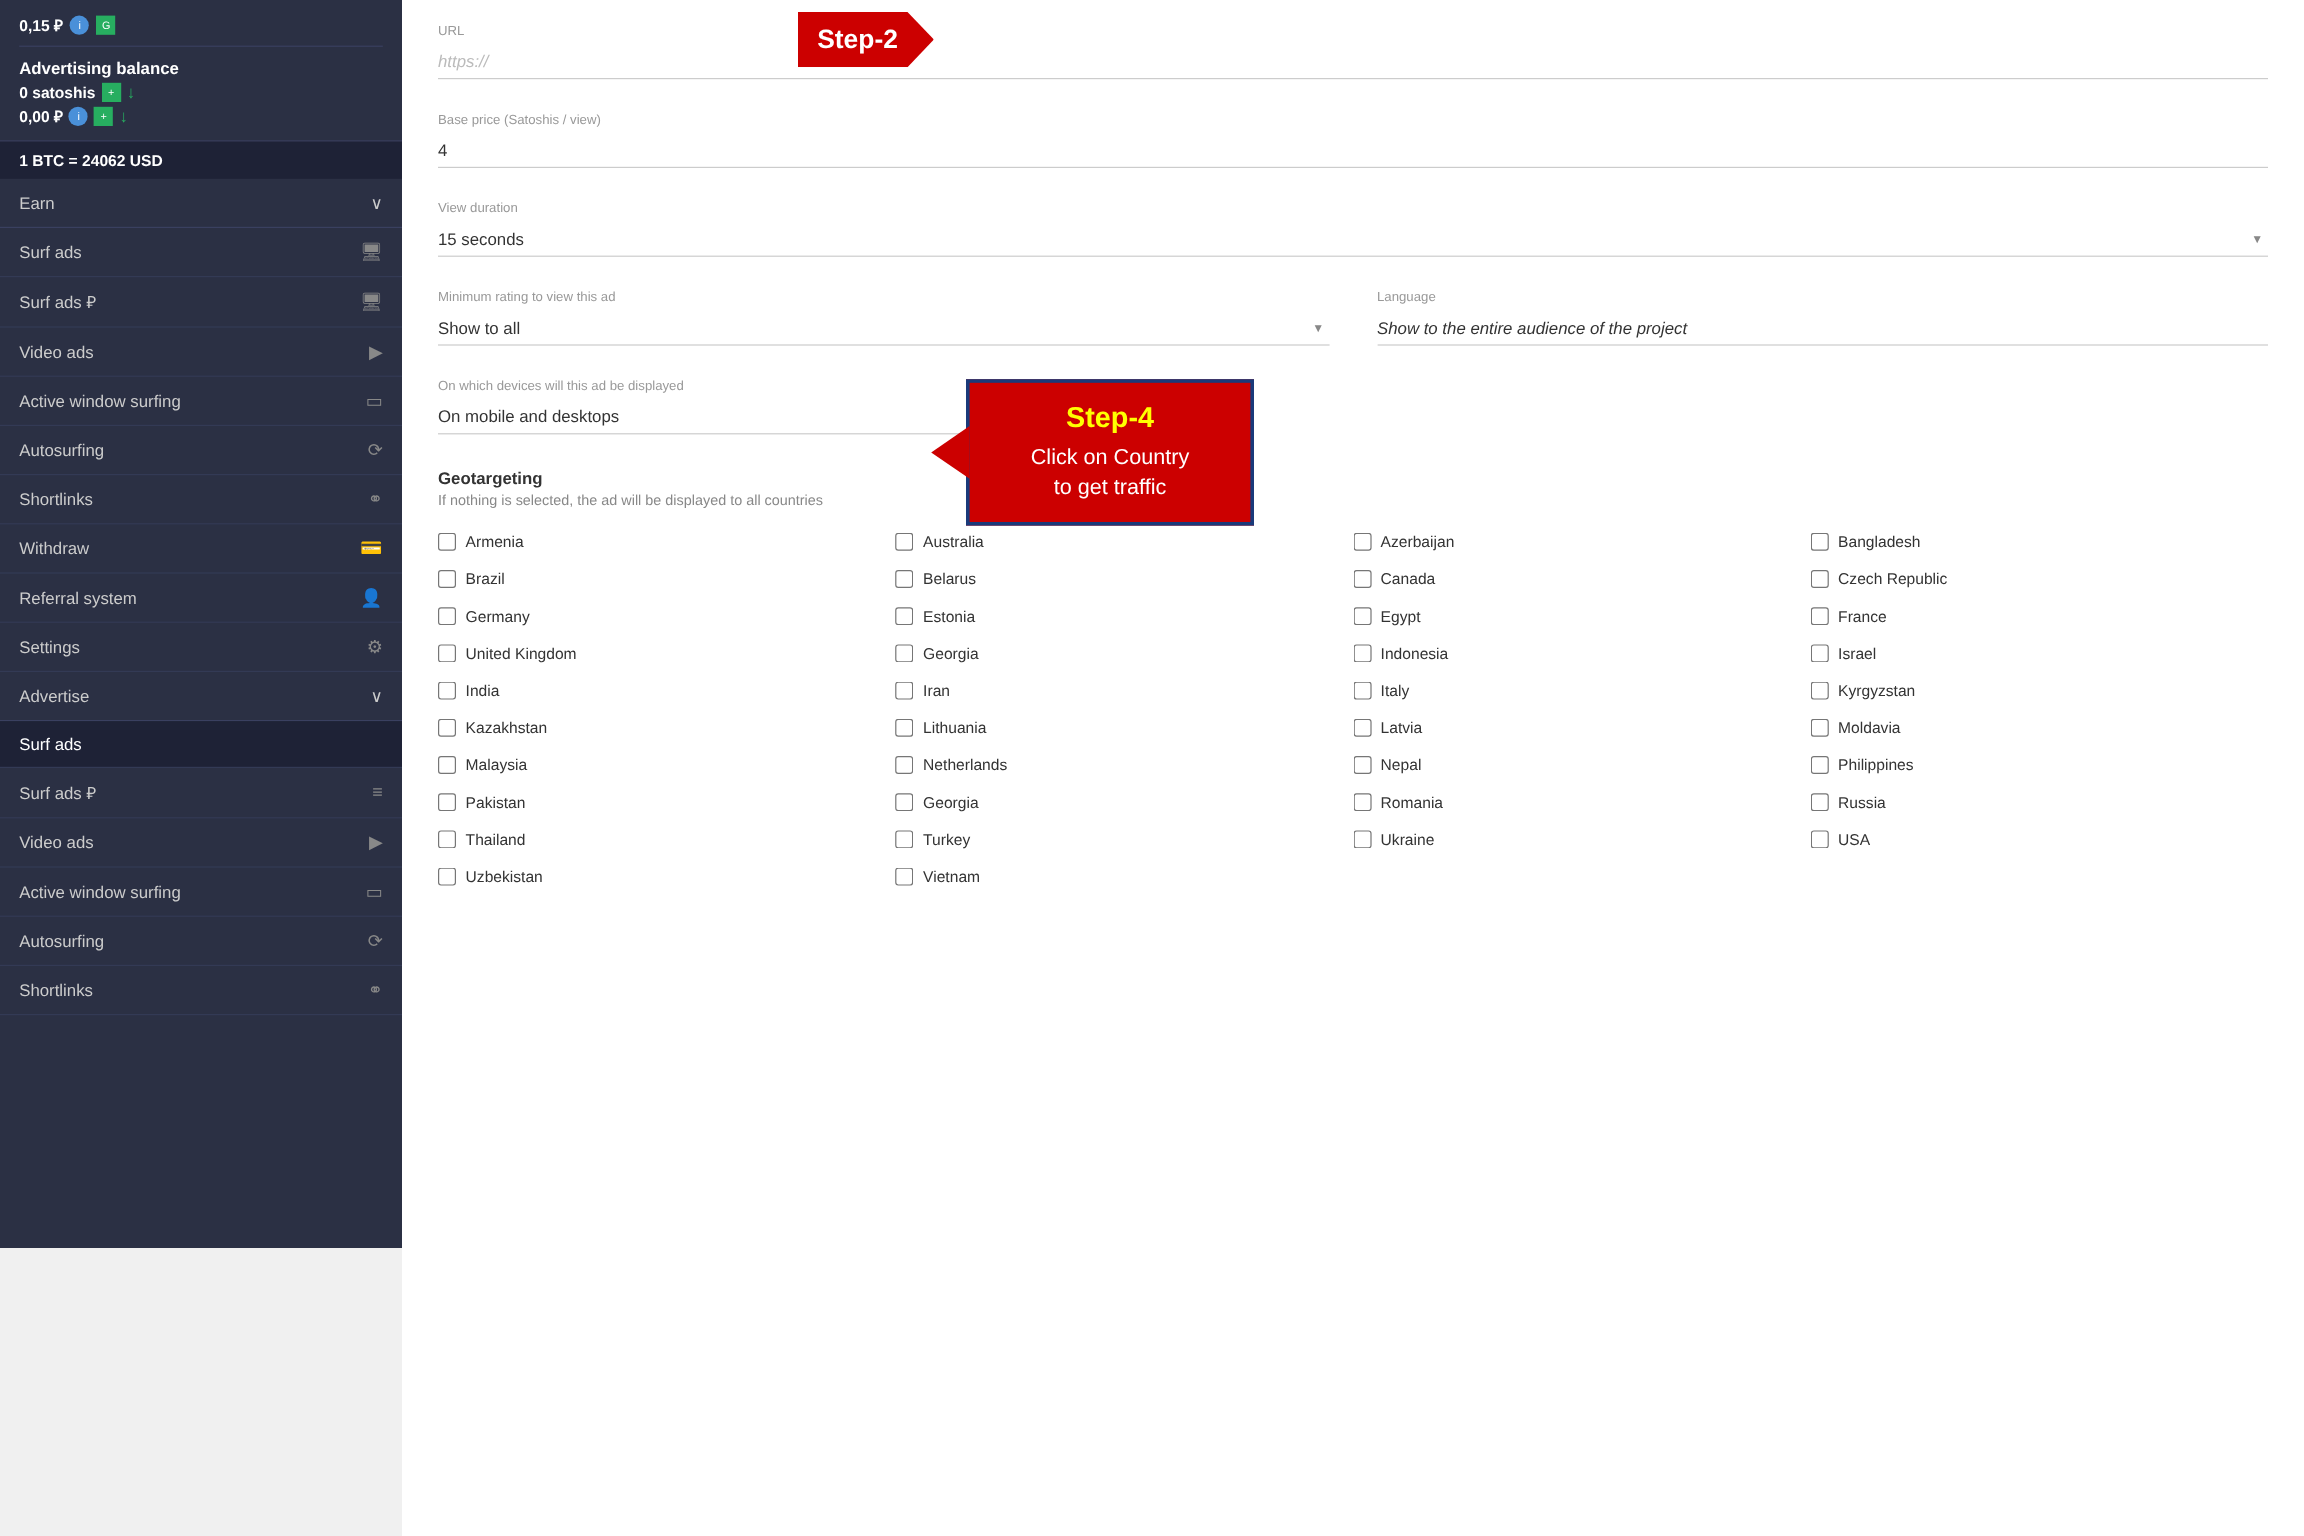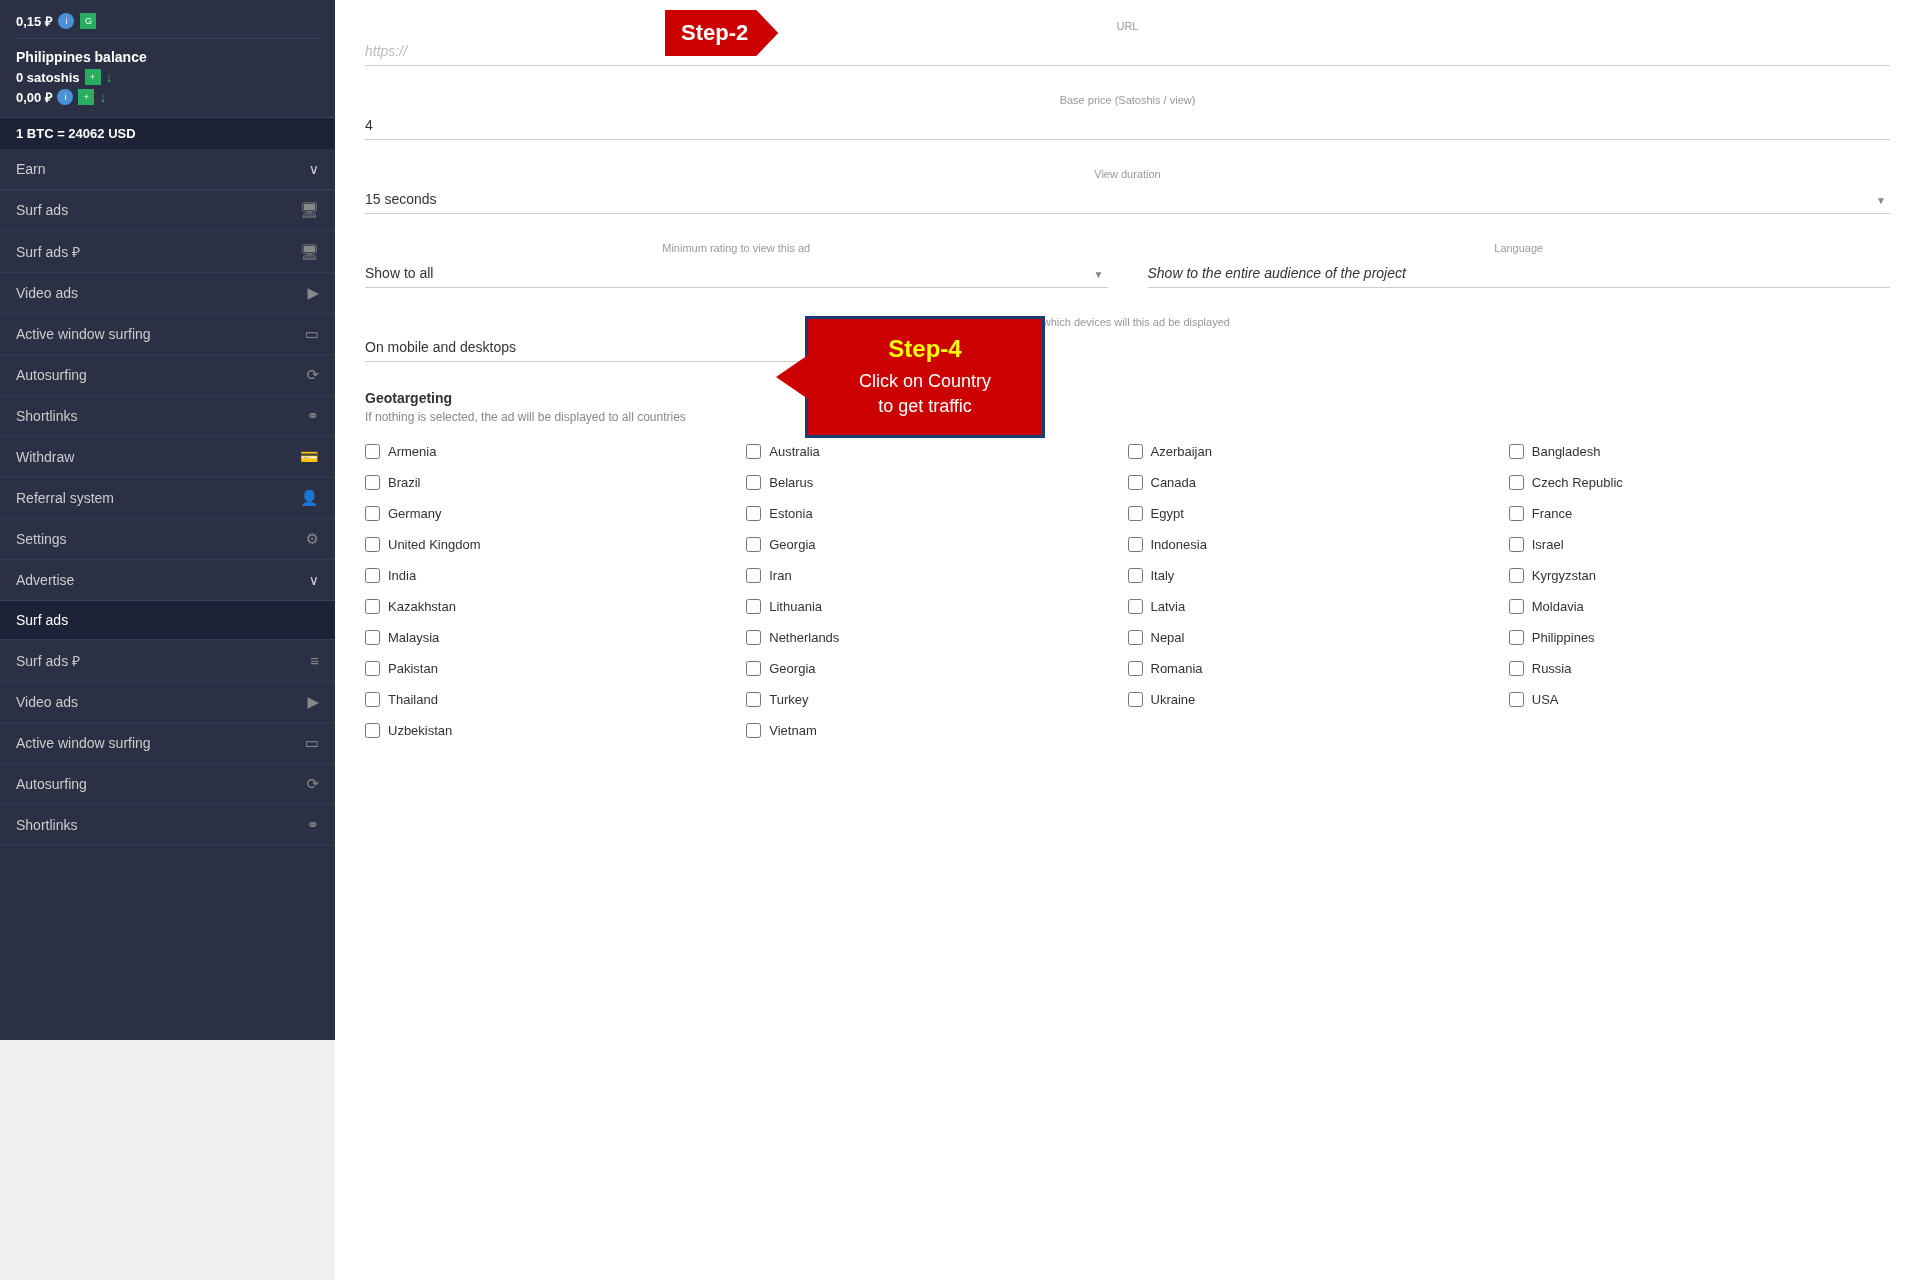--- a/index.html
+++ b/index.html
@@ -114,21 +114,20 @@
 
     .form-group {
       margin-bottom: 28px;
     }
 
     .form-label {
       font-size: 11px;
       color: #999;
       margin-bottom: 5px;
       display: block;
-      text-align: center;
     }
 
     .form-input {
       width: 100%;
       border: none;
       border-bottom: 1px solid #ccc;
       padding: 6px 0;
       font-size: 14px;
       color: #333;
       outline: none;
@@ -219,21 +218,21 @@
 <div class="sidebar">
 
   <div class="sidebar-top">
     <div class="balance-row">
       <span class="balance-val">0,15 ₽</span>
       <span class="icon-circle">i</span>
       <span class="icon-green-sq">G</span>
     </div>
     <hr class="separator">
     <div class="advertising-balance">
-      <div class="adv-title">Philippines balance</div>
+      <div class="adv-title">Advertising balance</div>
       <div class="adv-row">
         <span class="zero-satoshi">0 satoshis</span>
         <span class="icon-green-sq">+</span>
         <span style="color:#27ae60;font-size:14px;">↓</span>
       </div>
       <div class="adv-row">
         <span class="zero-satoshi">0,00 ₽</span>
         <span class="icon-circle">i</span>
         <span class="icon-green-sq">+</span>
         <span style="color:#27ae60;font-size:14px;">↓</span>

